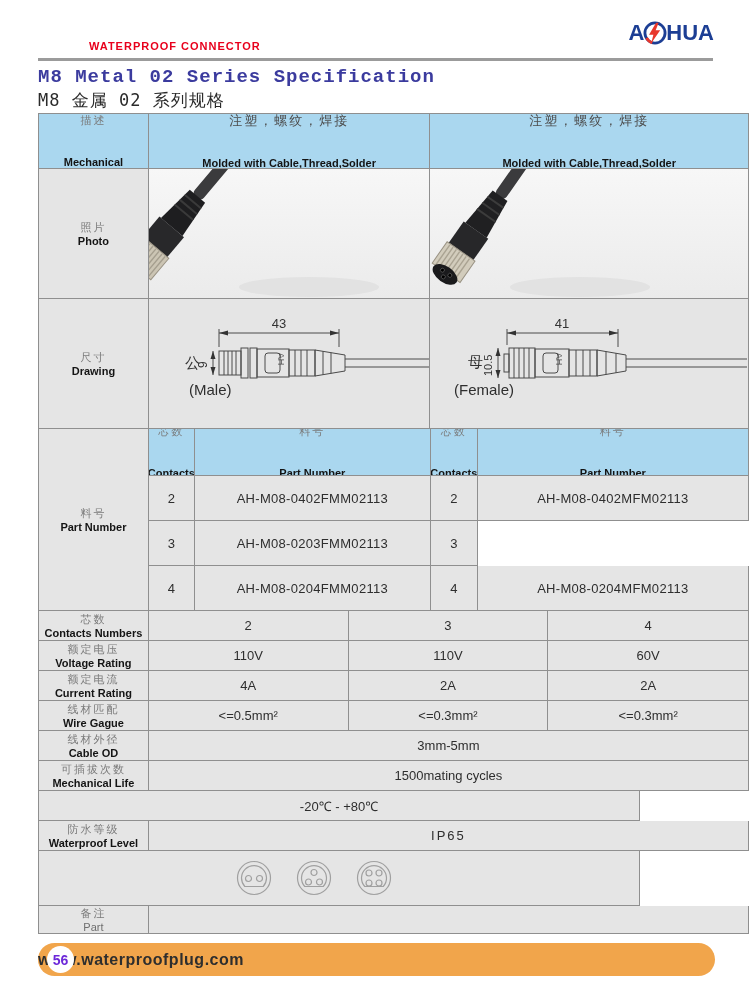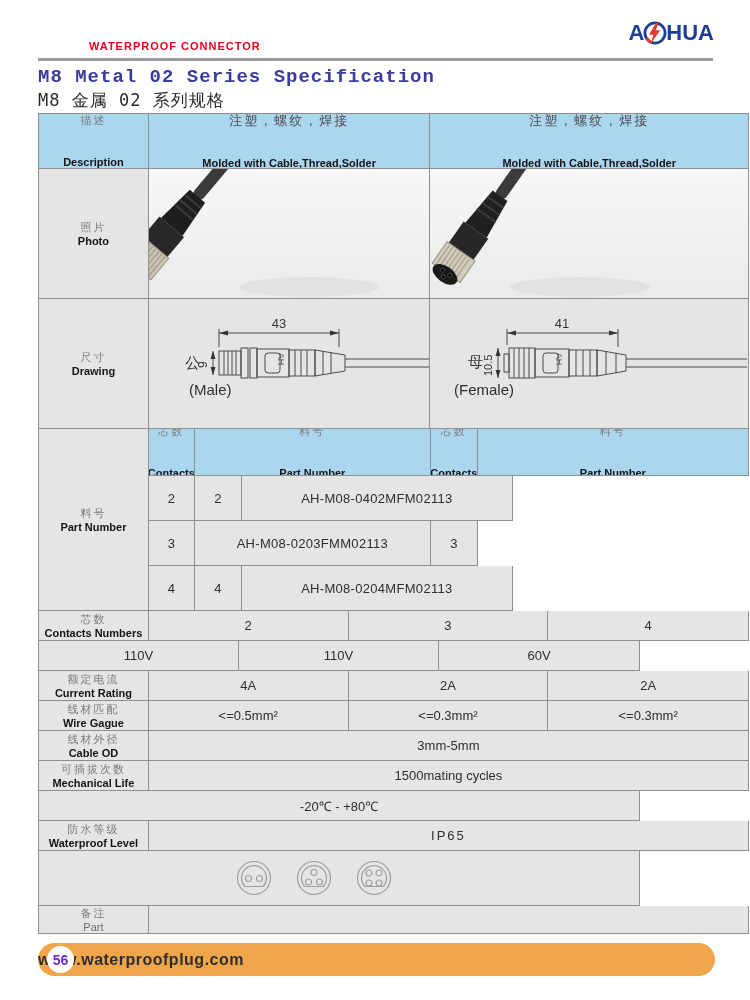--- a/index.html
+++ b/index.html
@@ -79,21 +79,21 @@
   </div>
   <div class="rule"></div>
   <div class="title-en">M8 Metal 02 Series Specification</div>
   <div class="title-cn">M8 金属 02 系列规格</div>
 
   <div class="spec-table">
 
     <div class="tr">
       <div class="td blue c-label h55">
         <span class="cn">描述</span>
-        <span class="en">Description</span>
+        <span class="en">Mechanical</span>
       </div>
       <div class="td blue c-half-l h55">
         <span class="desc-cn">注塑，螺纹，焊接</span>
         <span class="en">Molded with Cable,Thread,Solder</span>
       </div>
       <div class="td blue c-half-r h55">
         <span class="desc-cn">注塑，螺纹，焊接</span>
         <span class="en">Molded with Cable,Thread,Solder</span>
       </div>
     </div>
@@ -279,20 +279,23 @@
           </div>
           <div class="td blue c-pn-r h47">
             <span class="cn">料号</span>
             <span class="en">Part Number</span>
           </div>
         </div>
         <div class="pnrow">
           <div class="td c-cont h45">
               <span class="val">2</span>
             </div>
+          <div class="td c-pn-l h45">
+              <span class="pn-text">AH-M08-0402FMM02113</span>
+            </div>
           <div class="td c-cont2 h45">
               <span class="val">2</span>
             </div>
           <div class="td c-pn-r h45">
               <span class="pn-text">AH-M08-0402MFM02113</span>
             </div>
         </div>
         <div class="pnrow">
           <div class="td c-cont h45">
               <span class="val">3</span>
@@ -301,20 +304,23 @@
               <span class="pn-text">AH-M08-0203FMM02113</span>
             </div>
           <div class="td c-cont2 h45">
               <span class="val">3</span>
             </div>
         </div>
         <div class="pnrow">
           <div class="td c-cont h45">
               <span class="val">4</span>
             </div>
+          <div class="td c-pn-l h45">
+              <span class="pn-text">AH-M08-0204FMM02113</span>
+            </div>
           <div class="td c-cont2 h45">
               <span class="val">4</span>
             </div>
           <div class="td c-pn-r h45">
               <span class="pn-text">AH-M08-0204MFM02113</span>
             </div>
         </div>
       </div>
     </div>
 
@@ -327,20 +333,24 @@
           <span class="val">2</span>
         </div>
       <div class="td c-third-2 h30">
           <span class="val">3</span>
         </div>
       <div class="td c-third-3 h30">
           <span class="val">4</span>
         </div>
     </div>
     <div class="tr">
+      <div class="td c-label h30">
+        <span class="cn">额定电压</span>
+        <span class="en">Voltage Rating</span>
+      </div>
       <div class="td c-third-1 h30">
           <span class="val">110V</span>
         </div>
       <div class="td c-third-2 h30">
           <span class="val">110V</span>
         </div>
       <div class="td c-third-3 h30">
           <span class="val">60V</span>
         </div>
     </div>

